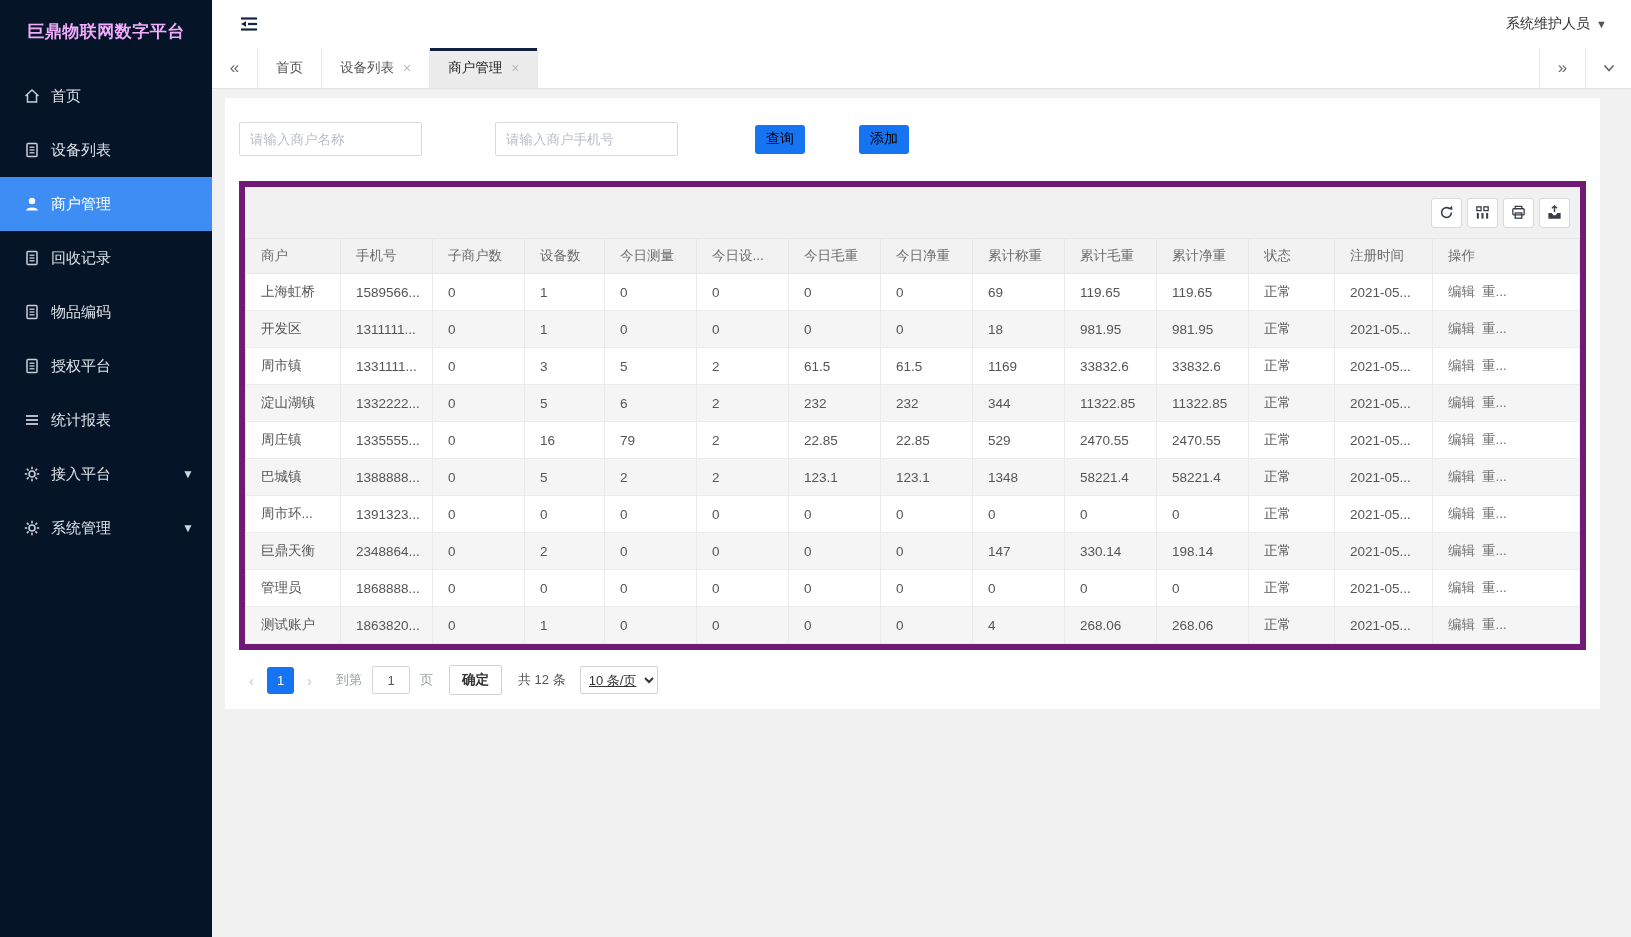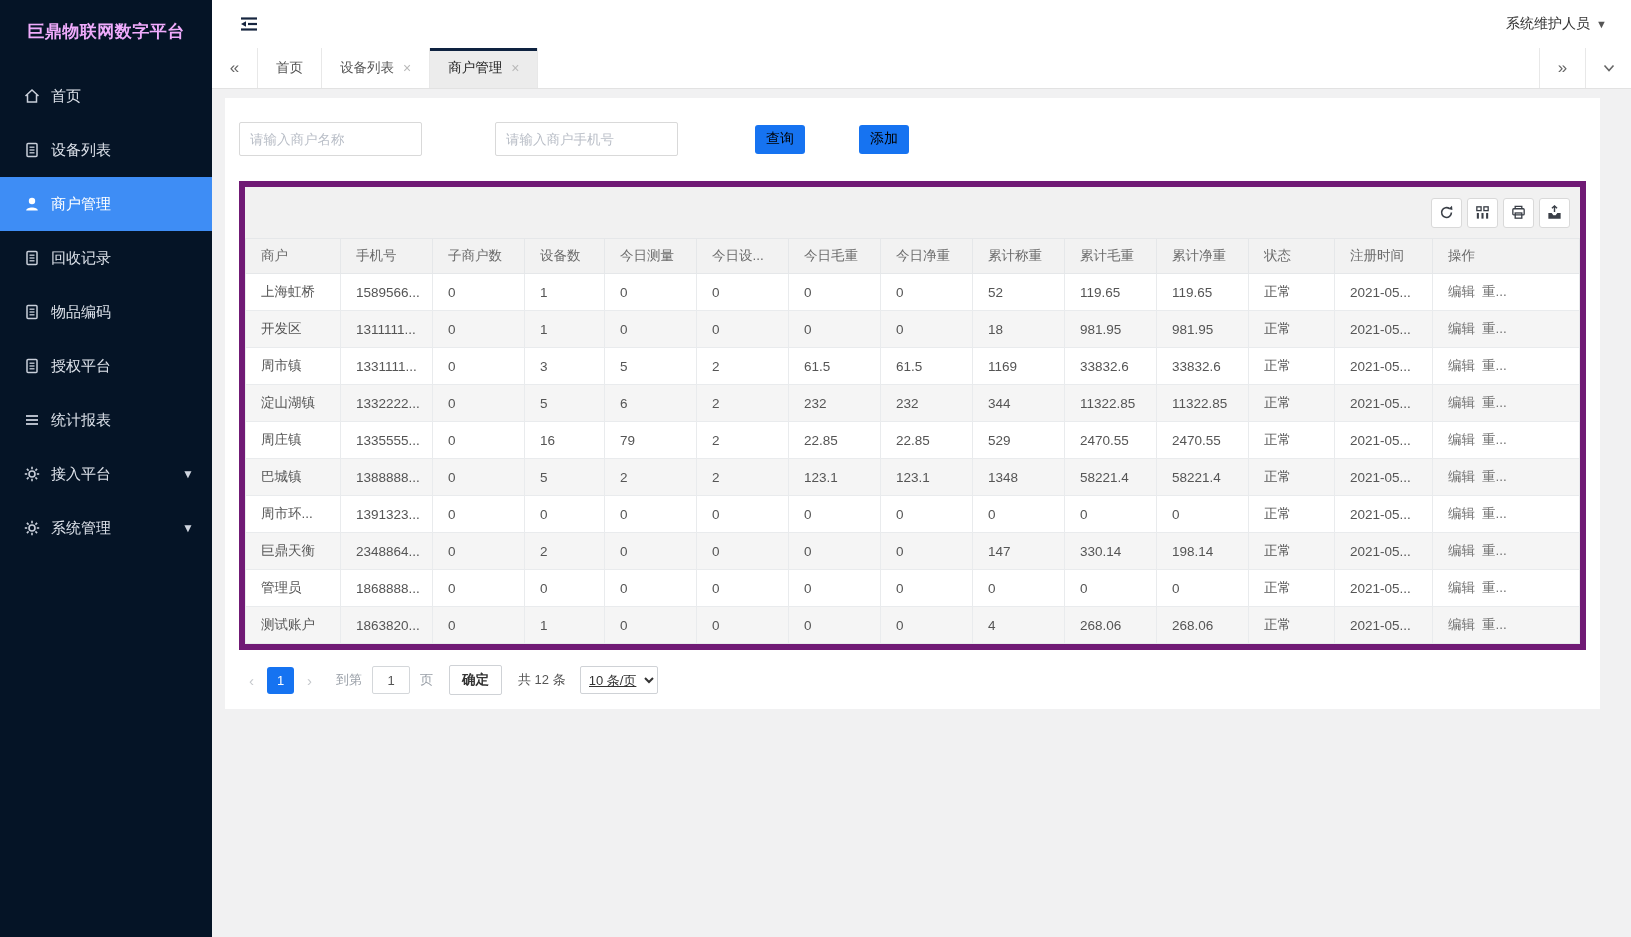--- a/index.html
+++ b/index.html
@@ -344,21 +344,21 @@
             <tbody id="grid-body">
                 <tr>
                   <td>上海虹桥</td>
                   <td>1589566...</td>
                   <td>0</td>
                   <td>1</td>
                   <td>0</td>
                   <td>0</td>
                   <td>0</td>
                   <td>0</td>
-                  <td>52</td>
+                  <td>69</td>
                   <td>119.65</td>
                   <td>119.65</td>
                   <td>正常</td>
                   <td>2021-05...</td>
                   <td><a class="action-link" href="#">编辑</a><a class="action-link" href="#">重...</a></td>
                 </tr>
                 <tr class="stripe">
                   <td>开发区</td>
                   <td>1311111...</td>
                   <td>0</td>

